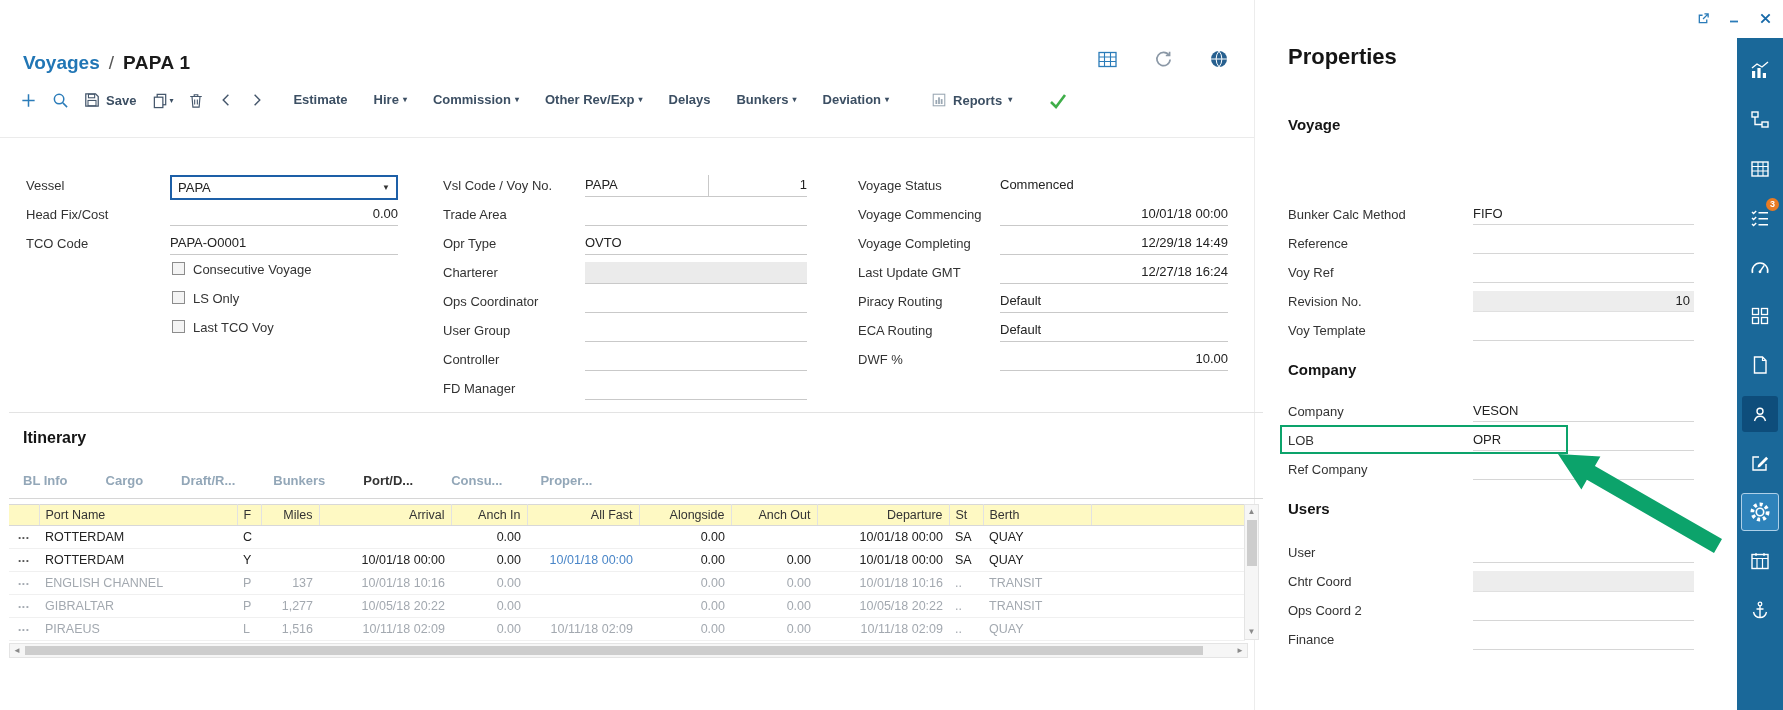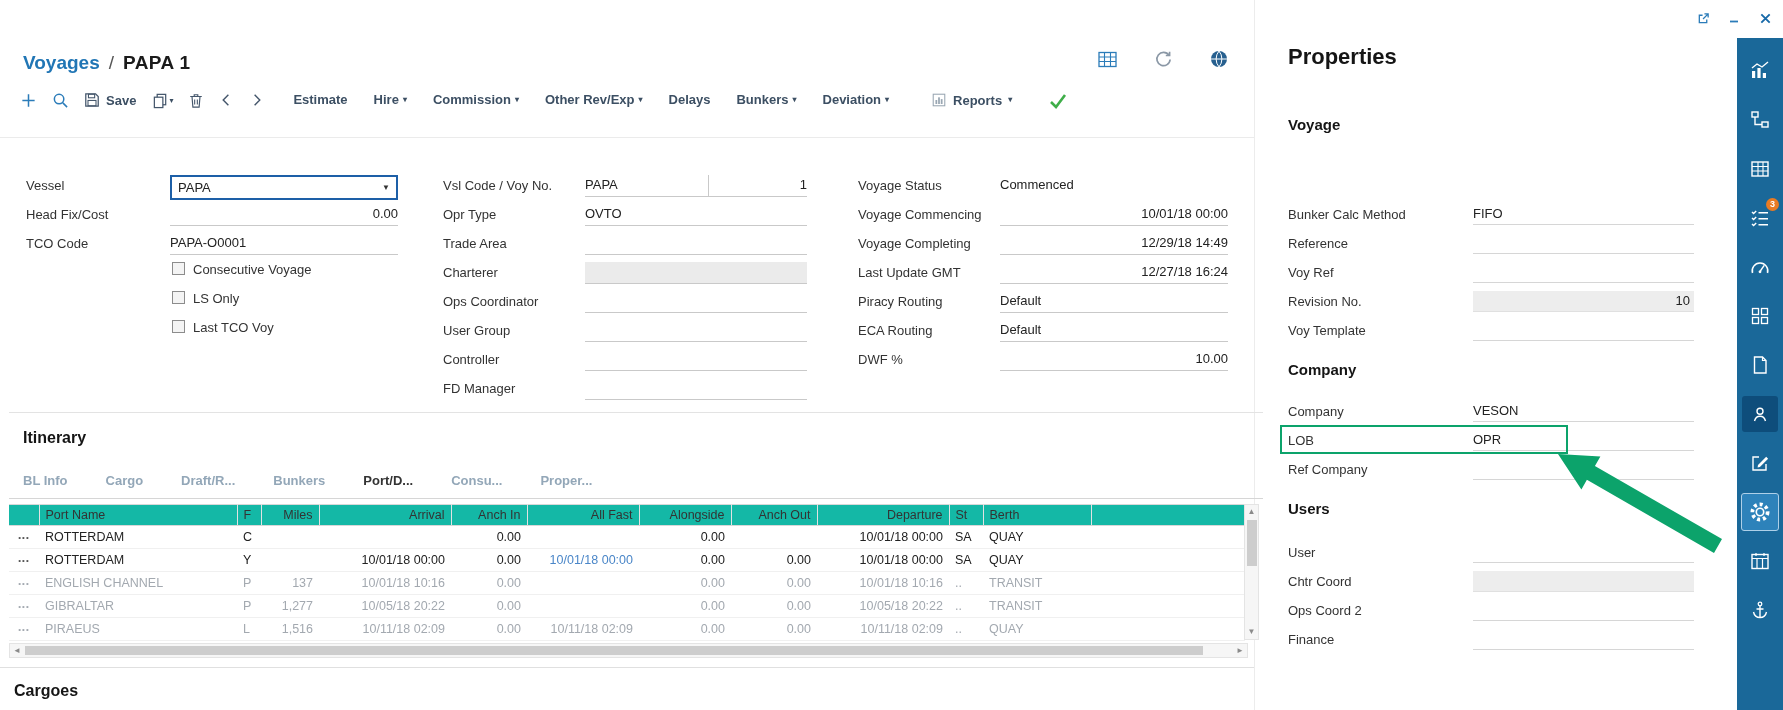--- a/index.html
+++ b/index.html
@@ -55,21 +55,21 @@
   
   .itinerary{position:absolute;top:412px;left:9px;width:100%;height:255px;border-top:1px solid #e3e3e3}
   .sec-title{font-size:16px;font-weight:bold;color:#151515}
   .it-title{position:absolute;top:16px;left:14px}
   .tabs{position:absolute;top:60px;left:14px;display:flex;gap:38px}
   .tab{font-weight:bold;color:#93a7b8;cursor:pointer}
   .tab.active{color:#333}
   .tabline{position:absolute;top:85px;left:0;width:100%;border-bottom:1px solid #d6d6d6}
   .itable-wrap{position:absolute;top:91px;left:0;width:1236px}
   .itable{border-collapse:collapse;table-layout:fixed;width:1236px;font-size:12.5px}
-  .itable th{background:#14b8a6;border-top:1px solid #d8d8d8;border-bottom:1px solid #d8d8d8;border-right:1px solid #e2e2e2;font-weight:normal;color:#333;height:21px;padding:0 6px;text-align:left;overflow:hidden;white-space:nowrap}
+  .itable th{background:#fef9c3;border-top:1px solid #d8d8d8;border-bottom:1px solid #d8d8d8;border-right:1px solid #e2e2e2;font-weight:normal;color:#333;height:21px;padding:0 6px;text-align:left;overflow:hidden;white-space:nowrap}
   .itable th.num{text-align:right}
   .itable td{height:23px;padding:0 6px;border-bottom:1px solid #f0f0f0;white-space:nowrap;overflow:hidden;color:#222}
   .itable td.num{text-align:right}
   .itable tr.muted td{color:#a3a9b0}
   .itable td.lnk{color:#4a86c8}
   .itable td.dk{color:#222}
   .itable td.dots{color:#555;font-size:8px;letter-spacing:1px;text-align:center;cursor:pointer}
   .vscroll{position:absolute;top:91px;right:4px;width:15px;height:136px;background:#f6f6f6;border:1px solid #e4e4e4}
   .varrow{height:14px;font-size:8px;color:#8a8a8a;text-align:center;line-height:14px;cursor:pointer}
   .vthumb{position:absolute;top:15px;left:2px;width:10px;height:46px;background:#cdcdcd}
@@ -309,24 +309,24 @@
     </div>
 
     <div class="fcol fc2">
       <div class="frow">
         <span class="flabel">Vsl Code / Voy No.</span><span class="fgroup">
             <span class="sub1">PAPA</span>
             <span class="sub2">1</span>
           </span>
       </div>
       <div class="frow">
+        <span class="flabel">Trade Area</span><span class="fval w2"></span>
+      </div>
+      <div class="frow">
         <span class="flabel">Opr Type</span><span class="fval w2">OVTO</span>
-      </div>
-      <div class="frow">
-        <span class="flabel">Trade Area</span><span class="fval w2"></span>
       </div>
       <div class="frow">
         <span class="flabel">Charterer</span><span class="fval w2 grayfield"><span class="redact"></span></span>
       </div>
       <div class="frow">
         <span class="flabel">Ops Coordinator</span><span class="fval w2"></span>
       </div>
       <div class="frow">
         <span class="flabel">User Group</span><span class="fval w2"></span>
       </div>
@@ -493,23 +493,20 @@
       <div class="vthumb"></div>
       <div class="varrow vbottom">▼</div>
     </div>
     <div class="hscroll">
       <div class="harrow hl">◄</div>
       <div class="hthumb"></div>
       <div class="harrow hr">►</div>
     </div>
   </div>
 
-  <div class="cargoes">
-    <div class="sec-title">Cargoes</div>
-  </div>
 </div>
 
 <div class="props">
   <div class="props-title">Properties</div>
   <div class="props-sections">
       <div class="prop-sec-title">Voyage</div>
       <div class="prop-list">
         <div class="prop-row">
           <span class="prop-label">Bunker Calc Method</span>
           <span class="prop-val">FIFO</span>

